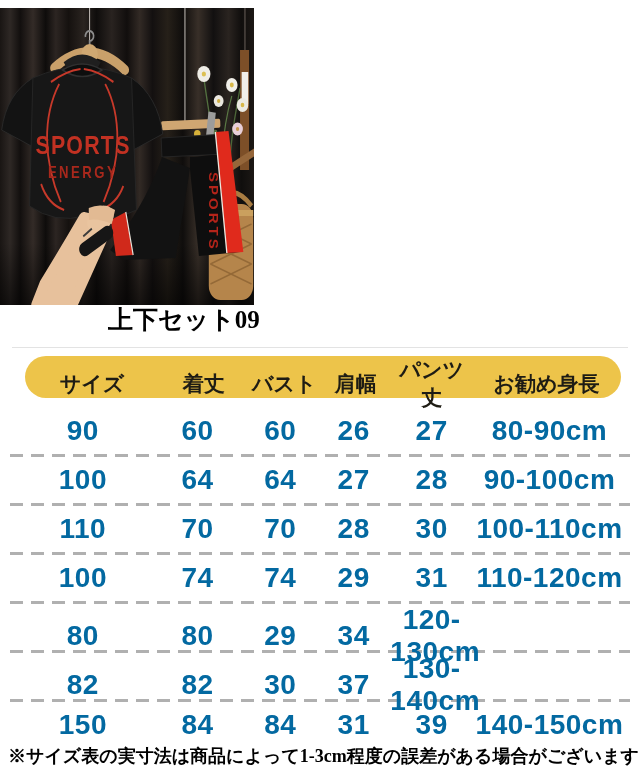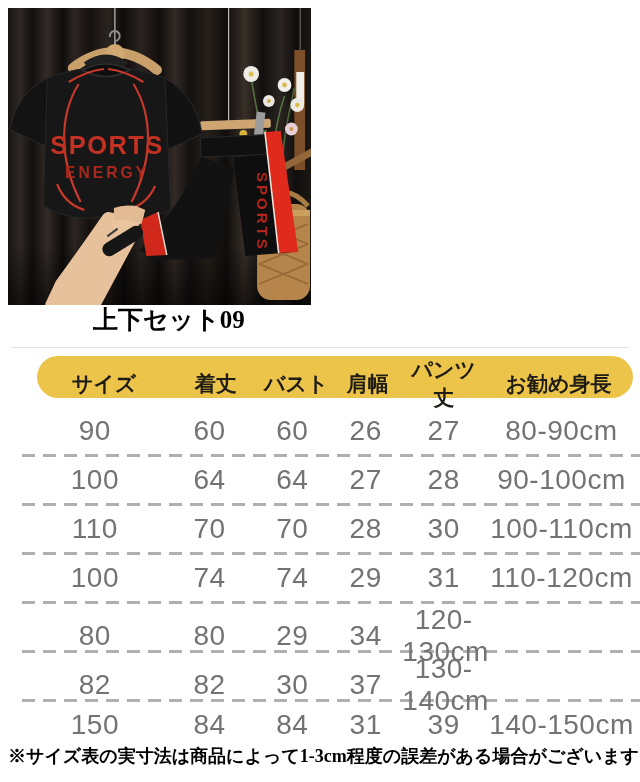--- a/index.html
+++ b/index.html
@@ -7,43 +7,43 @@
     --accent-red:#d52a1c;
     --dash-gray:#b0b0b0;
     --text-dark:#1c1c1c;
   }
   html,body{margin:0;padding:0;background:#ffffff;}
   .page{
     position:relative;width:640px;height:782px;background:#fff;overflow:hidden;
     font-family:"Liberation Sans",sans-serif;color:var(--text-dark);
   }
   
-  .photo{position:absolute;left:8px;top:8px;width:303px;height:297px;}
+  .photo{position:absolute;left:0;top:8px;width:254px;height:297px;}
   .photo svg{display:block;width:100%;height:100%;}
   
   .caption{
-    position:absolute;left:93px;top:305px;
+    position:absolute;left:108px;top:305px;
     font-family:"Liberation Serif",serif;font-weight:600;
     font-size:25px;line-height:30px;color:#000;
   }
   
   .hairline{position:absolute;left:12px;right:12px;top:347px;height:1px;background:#e3e3e3;}
   
-  .size-table{position:absolute;left:26px;top:356px;width:612px;}
+  .size-table{position:absolute;left:14px;top:356px;width:612px;}
   .grid-cols{
     display:grid;
     grid-template-columns:22.5% 15% 12% 12% 13.5% 25%;
     align-items:center;text-align:center;
   }
   .header-pill{
     margin-left:11px;width:596px;height:42px;
     background:var(--header-bg);border-radius:21px;
     font-size:21px;font-weight:700;color:#1e1c14;
   }
-  .data-row{height:46px;font-size:28px;font-weight:400;color:#737373;letter-spacing:0.5px;}
+  .data-row{height:46px;font-size:28px;font-weight:700;color:#0369a1;letter-spacing:0.5px;}
   .data-row.first{margin-top:10px;}
   .dash-divider{
     height:3px;margin:0 -4px;
     background:repeating-linear-gradient(90deg,var(--dash-gray) 0 13px,transparent 13px 21px);
   }
   
   .footnote{
     position:absolute;left:8px;top:744px;width:628px;
     font-family:"Liberation Serif",serif;font-size:18px;font-weight:600;
     color:#000;letter-spacing:0px;white-space:nowrap;

